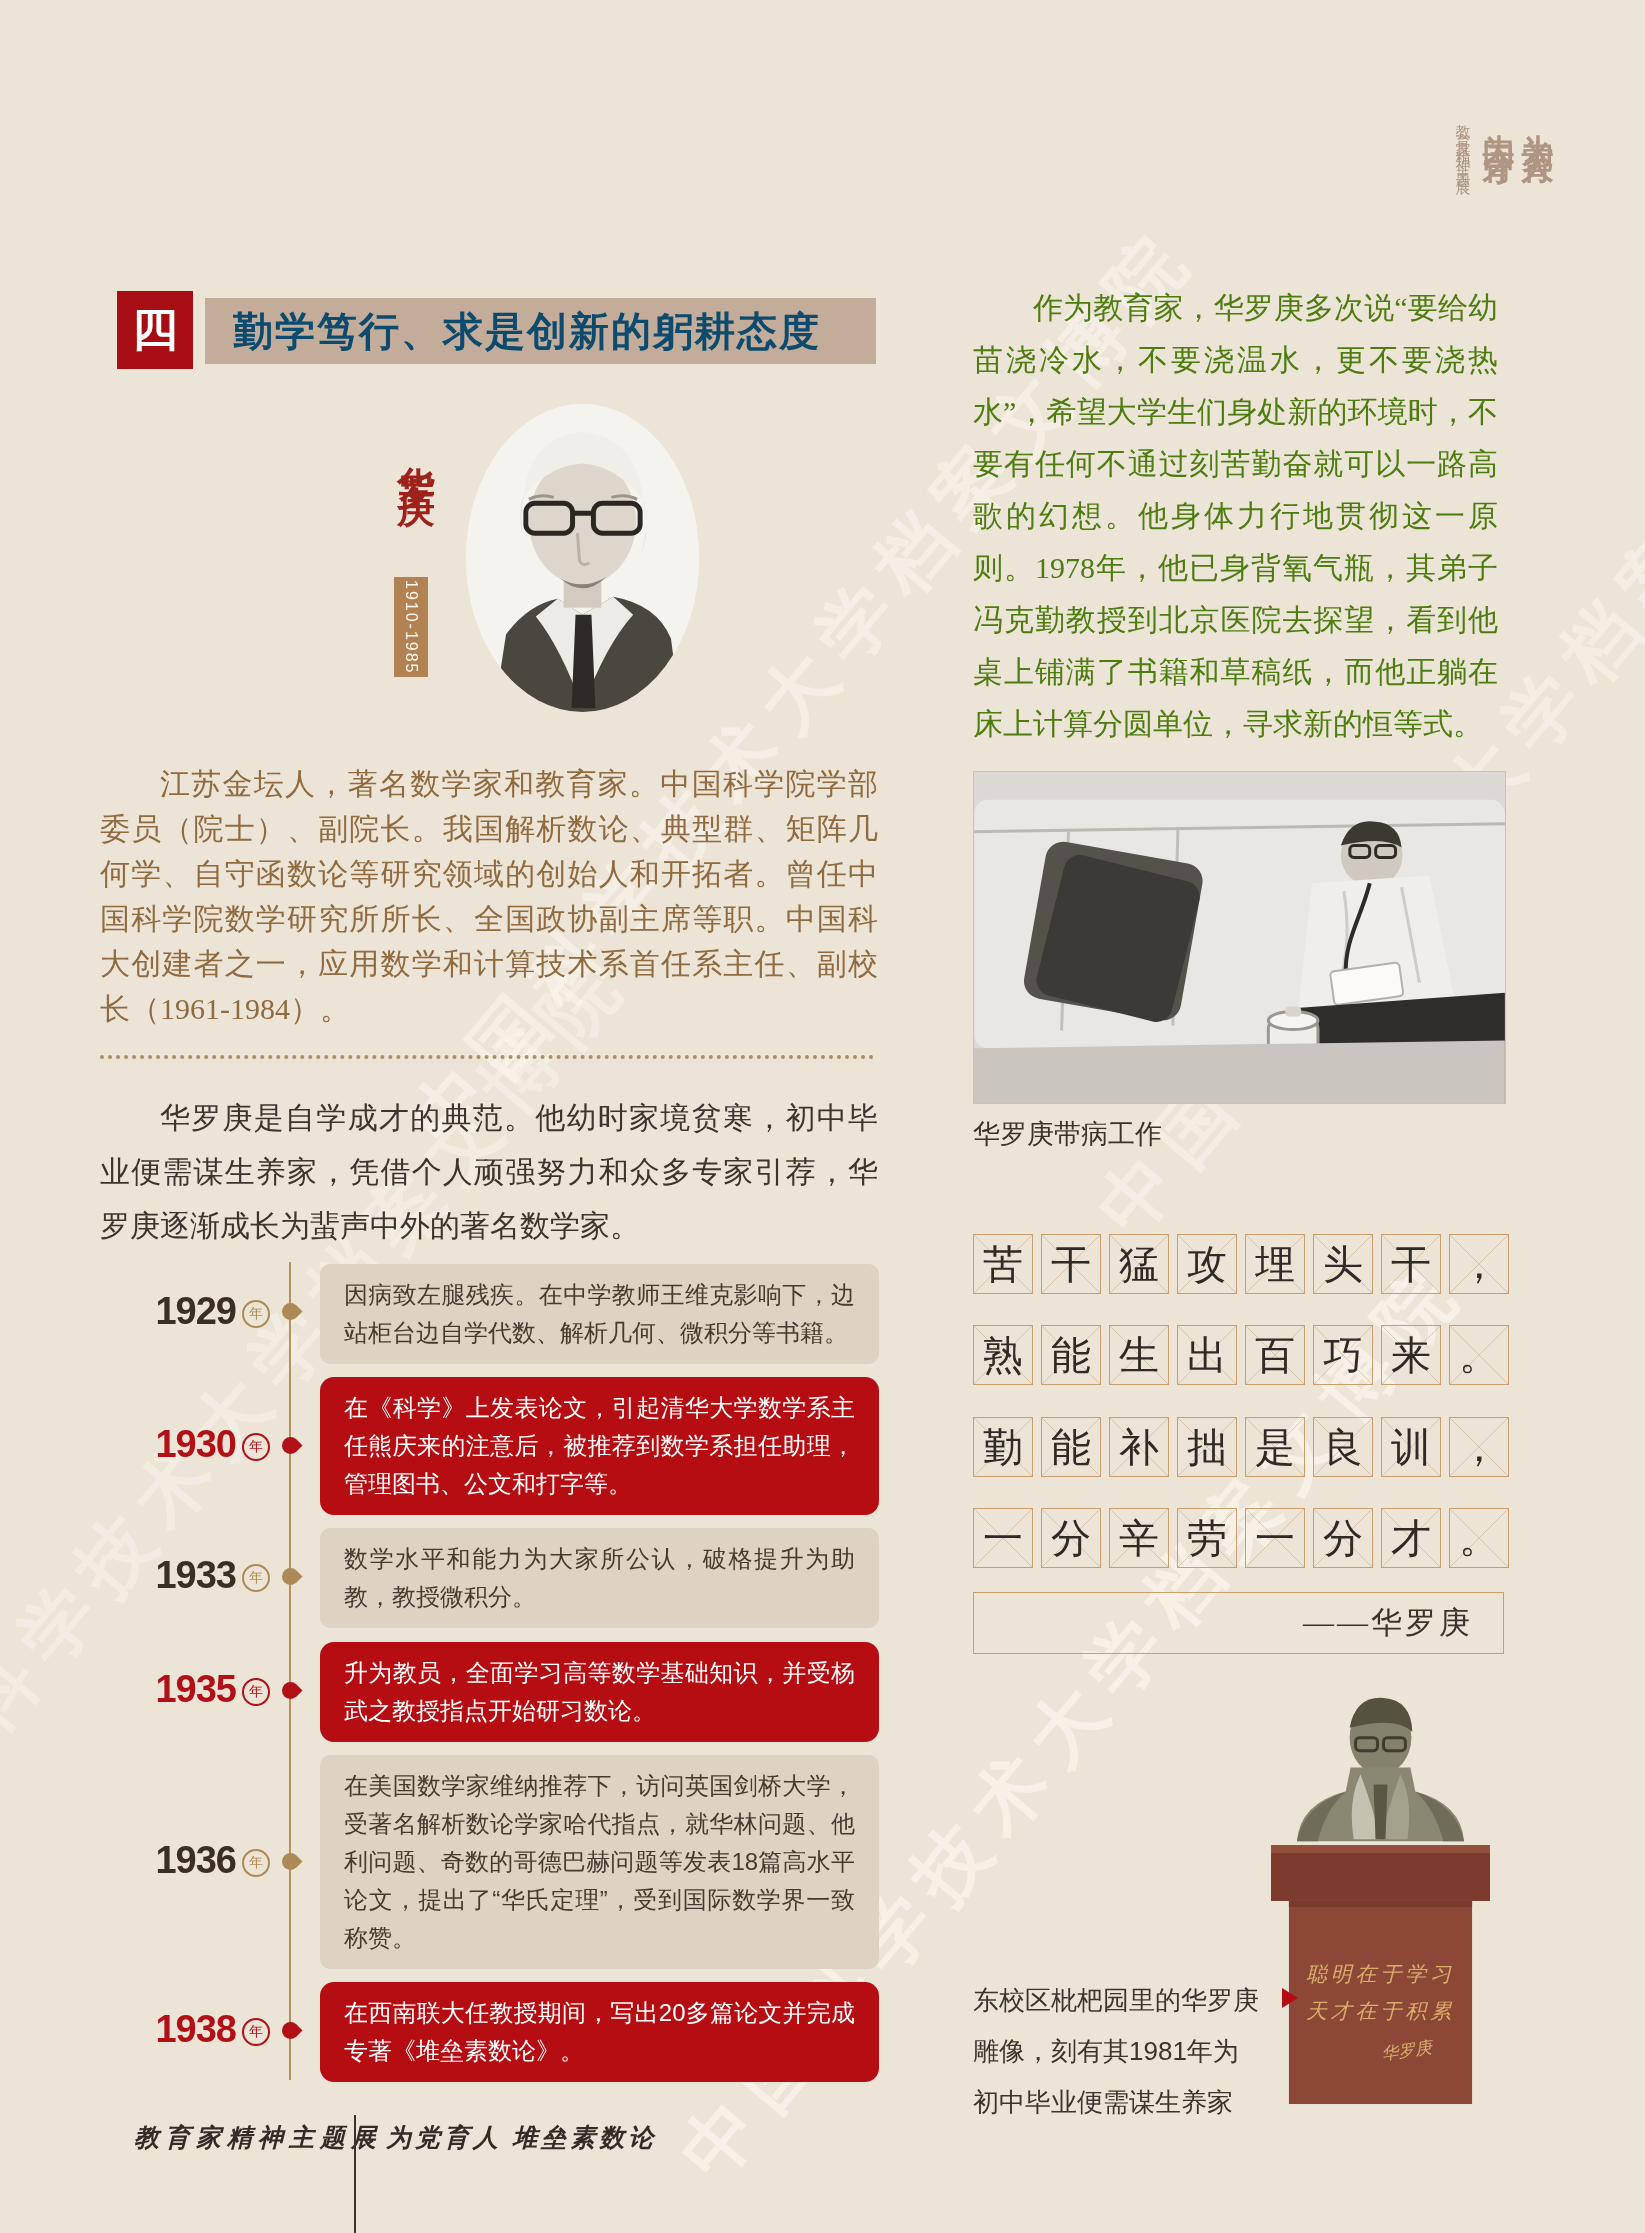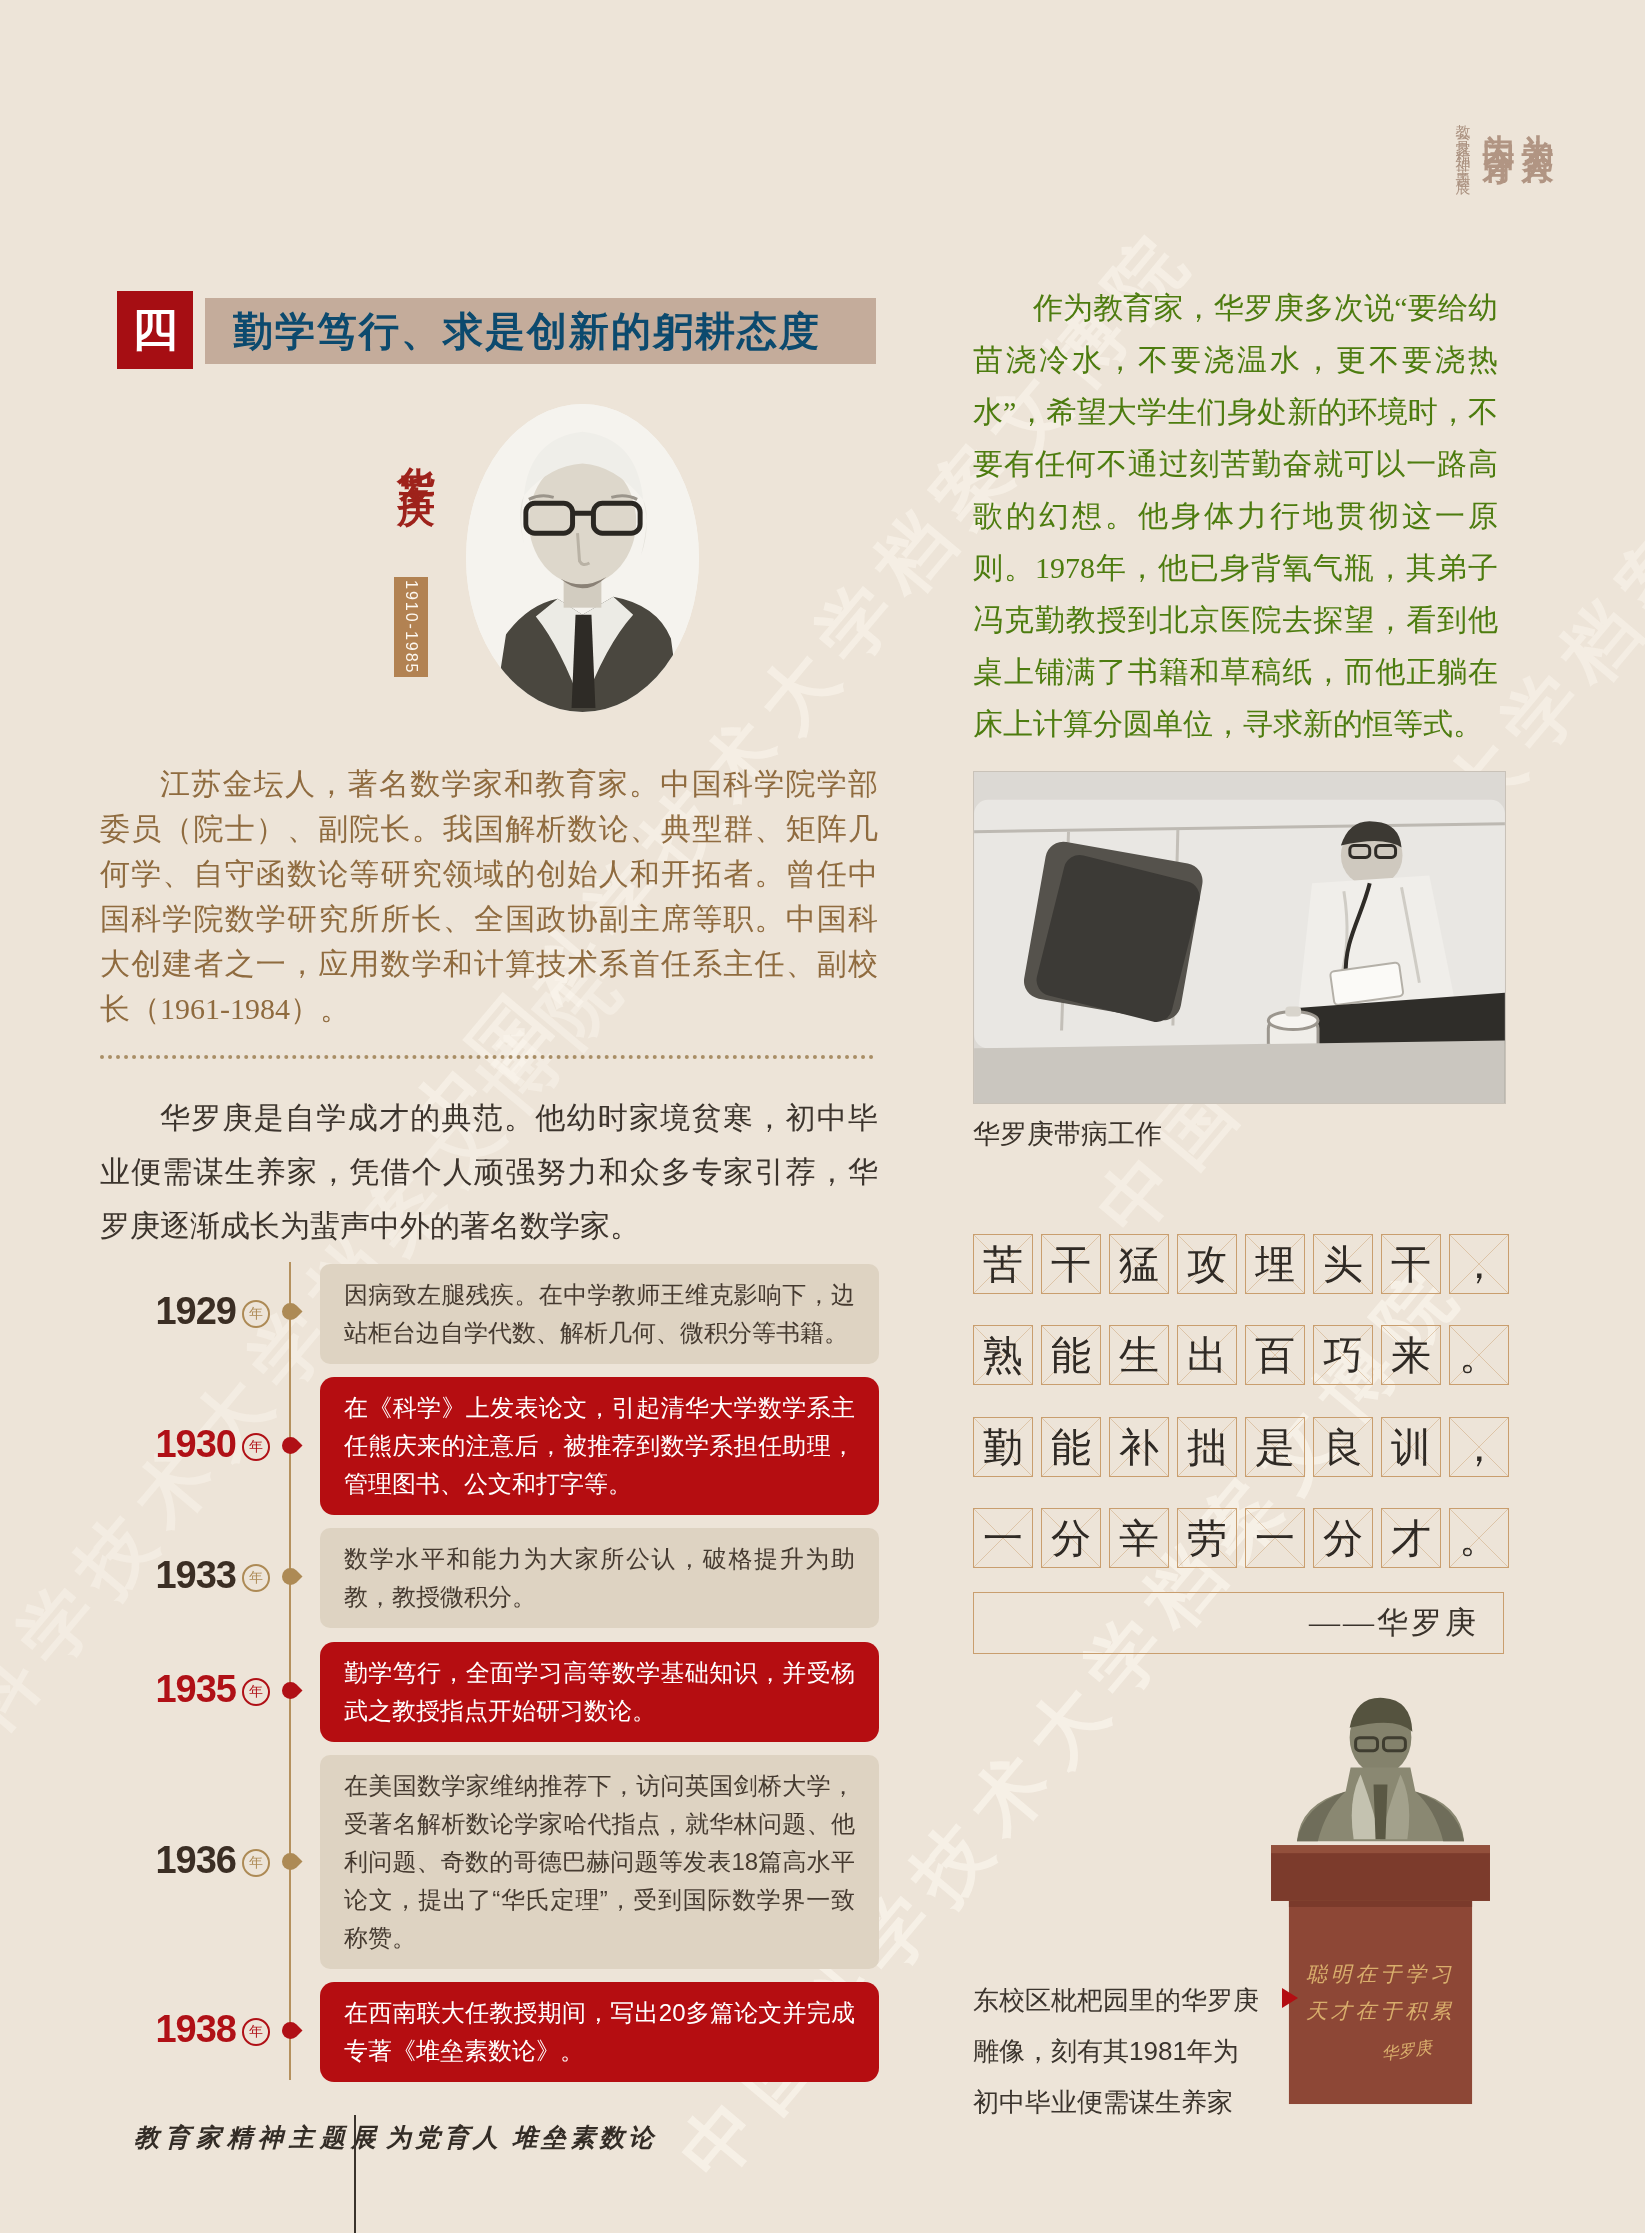--- a/index.html
+++ b/index.html
@@ -105,21 +105,21 @@
     font-size:40px; color:#2f2a25;
     background:
       linear-gradient(45deg,  transparent calc(50% - 0.6px), rgba(201,158,110,.45) 50%, transparent calc(50% + 0.6px)),
       linear-gradient(135deg, transparent calc(50% - 0.6px), rgba(201,158,110,.45) 50%, transparent calc(50% + 0.6px)),
       linear-gradient(0deg,   transparent calc(50% - 0.4px), rgba(201,158,110,.30) 50%, transparent calc(50% + 0.4px)),
       linear-gradient(90deg,  transparent calc(50% - 0.4px), rgba(201,158,110,.30) 50%, transparent calc(50% + 0.4px));
   }
   .attr-box{
     box-sizing:border-box; border:1px solid #c99e6e;
     display:flex; align-items:center; justify-content:flex-end;
-    padding-right:24px; font-family:"Liberation Serif", serif;
+    padding-right:30px; font-family:"Liberation Serif", serif;
     font-size:31px; color:#3a332c; letter-spacing:3px;
   }
   .statue-cap{
     font-size:26px; line-height:51px; color:#3b342d;
     font-family:"Liberation Sans", sans-serif;
   }
   .red-tri{
     width:0; height:0; border-left:16px solid #b30d12;
     border-top:10px solid transparent; border-bottom:10px solid transparent;
   }
@@ -185,21 +185,21 @@
   <div class="abs tl-year red" style="left:109px; top:1423px; width:161px;"><span>1930</span><span class="year-circ">年</span></div>
   <div class="abs tl-dot red" style="left:282px; top:1437px;"></div>
   <div class="abs tl-box red" style="left:320px; top:1377px;">在《科学》上发表论文，引起清华大学数学系主任熊庆来的注意后，被推荐到数学系担任助理，管理图书、公文和打字等。</div>
 
   <div class="abs tl-year dark" style="left:109px; top:1554px; width:161px;"><span>1933</span><span class="year-circ">年</span></div>
   <div class="abs tl-dot gold" style="left:282px; top:1568px;"></div>
   <div class="abs tl-box tan" style="left:320px; top:1528px;">数学水平和能力为大家所公认，破格提升为助教，教授微积分。</div>
 
   <div class="abs tl-year red" style="left:109px; top:1668px; width:161px;"><span>1935</span><span class="year-circ">年</span></div>
   <div class="abs tl-dot red" style="left:282px; top:1682px;"></div>
-  <div class="abs tl-box red" style="left:320px; top:1642px;">勤学笃行，全面学习高等数学基础知识，并受杨武之教授指点开始研习数论。</div>
+  <div class="abs tl-box red" style="left:320px; top:1642px;">升为教员，全面学习高等数学基础知识，并受杨武之教授指点开始研习数论。</div>
 
   <div class="abs tl-year dark" style="left:109px; top:1839px; width:161px;"><span>1936</span><span class="year-circ">年</span></div>
   <div class="abs tl-dot gold" style="left:282px; top:1853px;"></div>
   <div class="abs tl-box tan" style="left:320px; top:1755px;">在美国数学家维纳推荐下，访问英国剑桥大学，受著名解析数论学家哈代指点，就华林问题、他利问题、奇数的哥德巴赫问题等发表18篇高水平论文，提出了“华氏定理”，受到国际数学界一致称赞。</div>
 
   <div class="abs tl-year red" style="left:109px; top:2008px; width:161px;"><span>1938</span><span class="year-circ">年</span></div>
   <div class="abs tl-dot red" style="left:282px; top:2022px;"></div>
   <div class="abs tl-box red" style="left:320px; top:1982px;">在西南联大任教授期间，写出20多篇论文并完成专著《堆垒素数论》。</div>
 
   <div class="abs para-right" style="left:973px; top:282px; width:525px;">作为教育家，华罗庚多次说“要给幼苗浇冷水，不要浇温水，更不要浇热水”，希望大学生们身处新的环境时，不要有任何不通过刻苦勤奋就可以一路高歌的幻想。他身体力行地贯彻这一原则。1978年，他已身背氧气瓶，其弟子冯克勤教授到北京医院去探望，看到他桌上铺满了书籍和草稿纸，而他正躺在床上计算分圆单位，寻求新的恒等式。</div>

